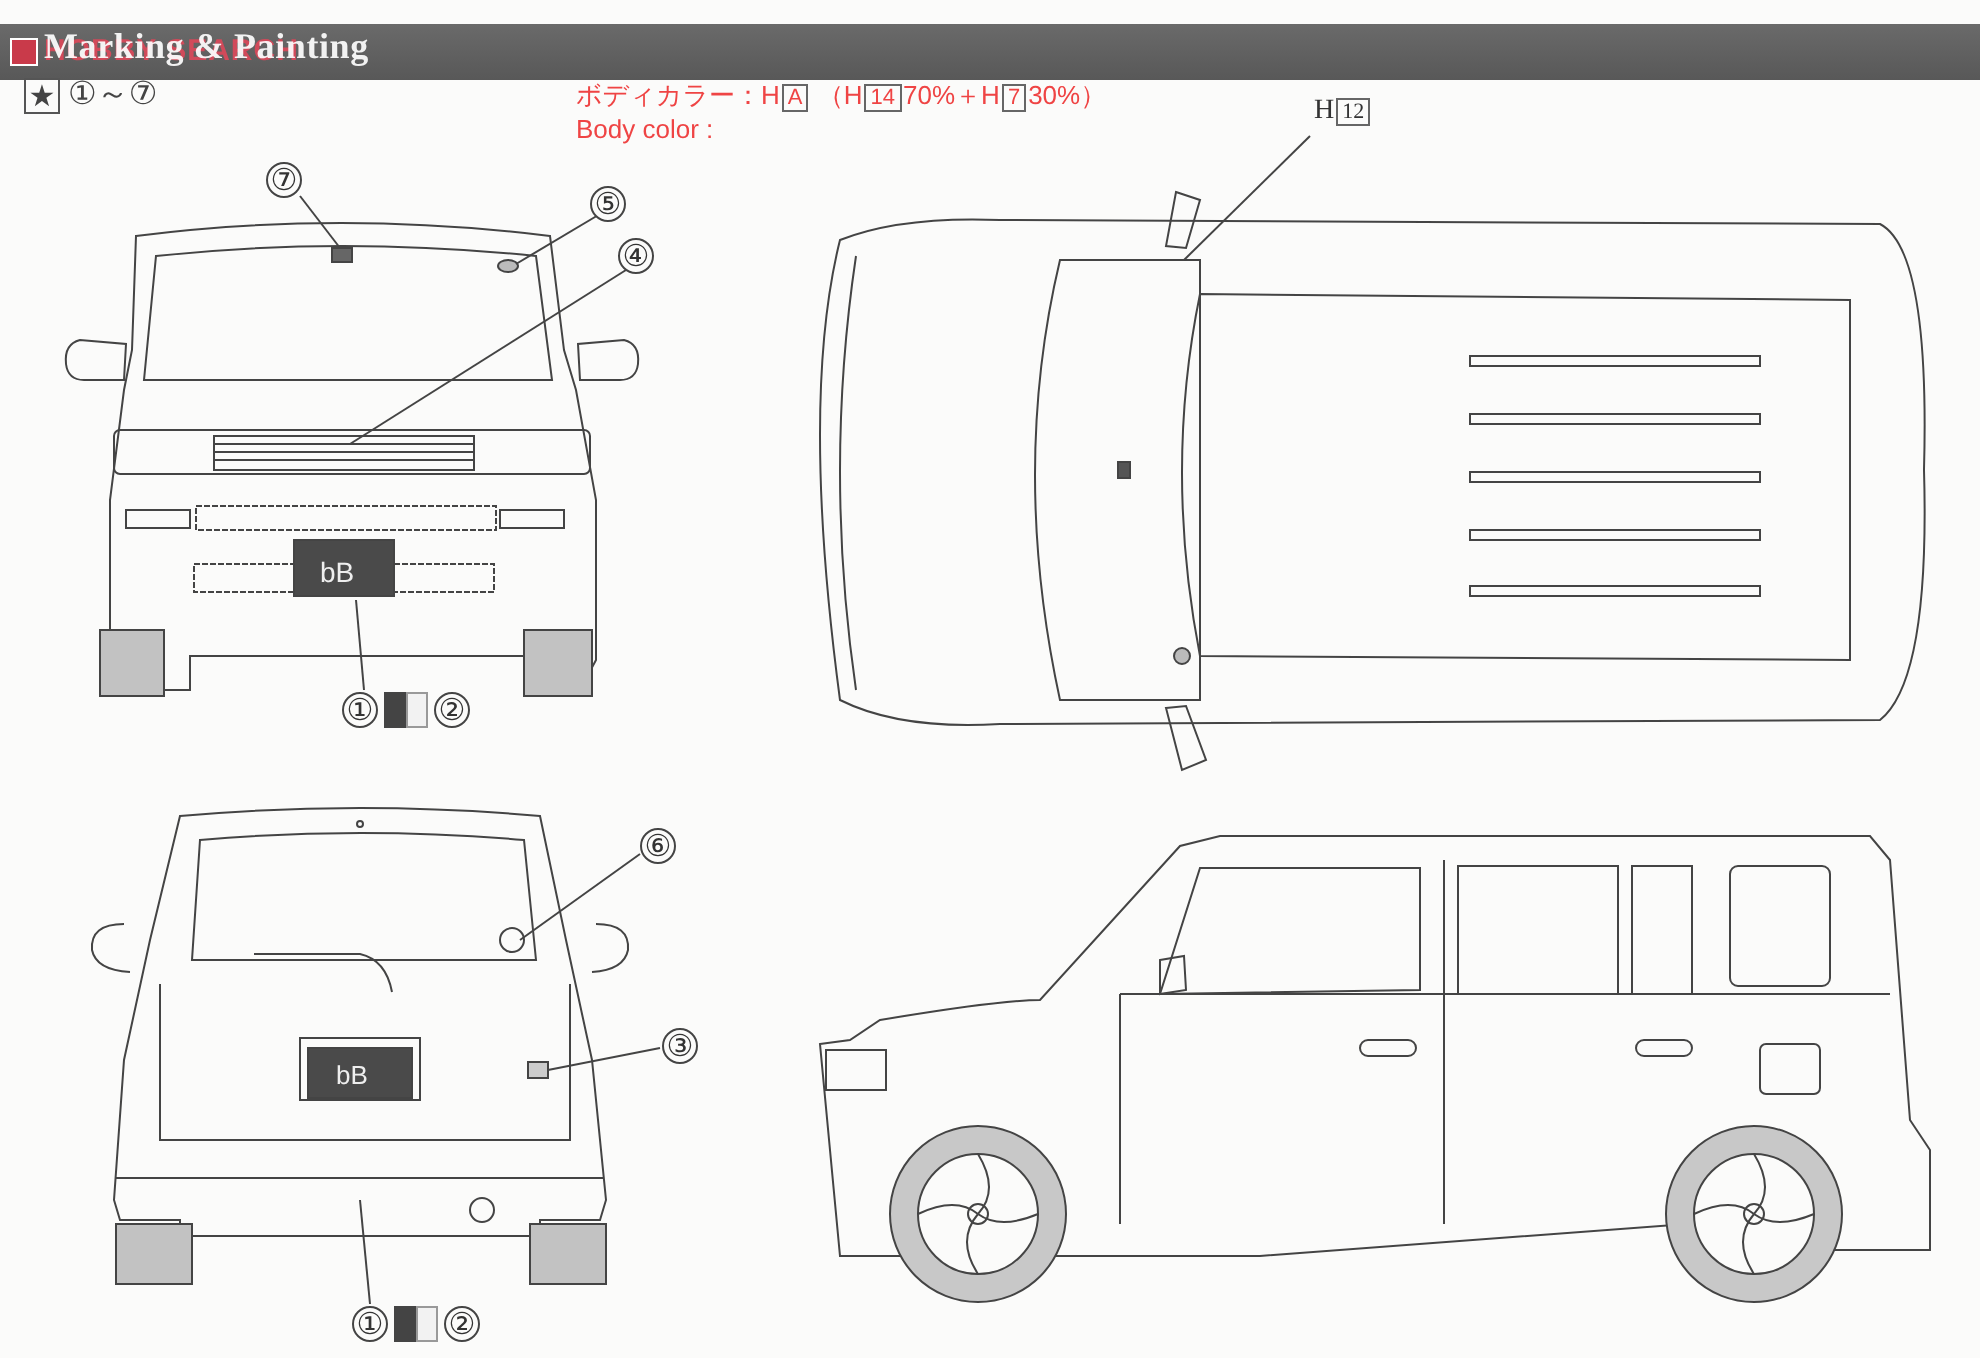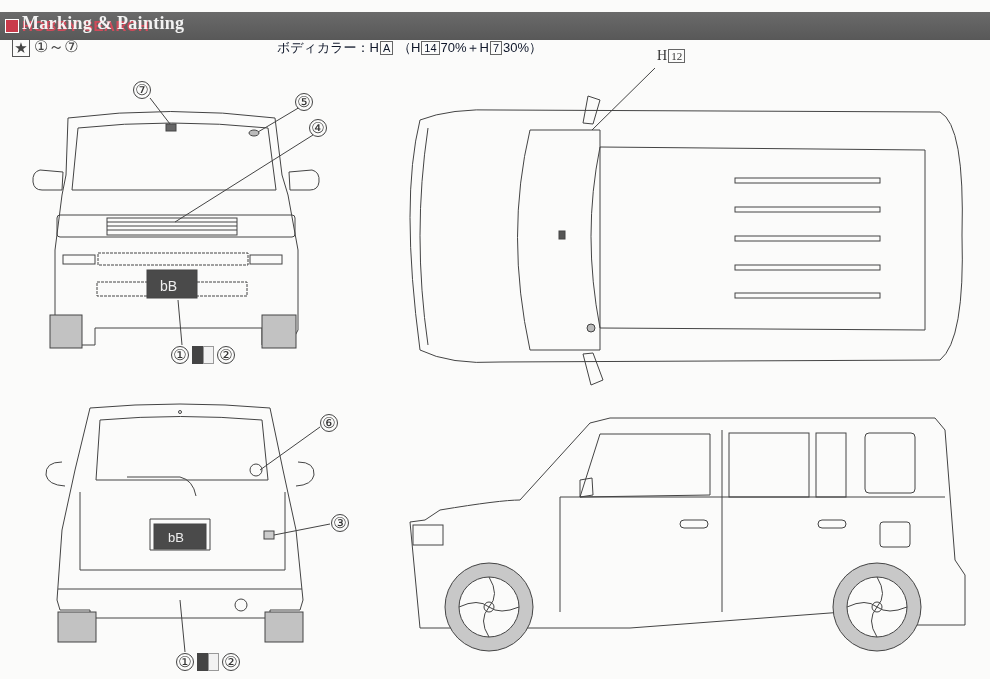--- a/index.html
+++ b/index.html
@@ -4,21 +4,21 @@
 <style>
   html,body{margin:0;padding:0;background:#fbfbfa;}
   body{width:990px;height:679px;position:relative;overflow:hidden;font-family:"Liberation Sans",sans-serif;color:#333;}
   .header{position:absolute;left:0;top:0;width:990px;height:28px;background:linear-gradient(#6a6a6a,#585858);margin-top:12px;}
   .logo{position:absolute;left:5px;top:7px;width:14px;height:14px;background:#c93a4a;border:1px solid #fff;box-sizing:border-box;}
   .logo-text{position:absolute;left:22px;top:5px;font-size:15px;font-weight:bold;color:#d14a5a;letter-spacing:0.5px;}
   .title-en{position:absolute;left:22px;top:1px;font-size:18px;font-weight:bold;color:#fff;opacity:0.92;letter-spacing:0.3px;font-family:Liberation Serif, serif;}
   .title-jp{position:absolute;left:262px;top:7px;font-size:13px;color:#fff;}
   .legend{position:absolute;left:12px;top:37px;display:flex;align-items:center;gap:4px;font-size:16px;color:#444;}
   .star-box{width:18px;height:18px;border:1px solid #555;display:flex;align-items:center;justify-content:center;font-size:15px;color:#444;box-sizing:border-box;}
-  .body-color{position:absolute;left:277px;top:39px;font-size:13px;color:#0f172a;line-height:17px;}
+  .body-color{position:absolute;left:288px;top:39px;font-size:13px;color:#ef4444;line-height:17px;}
   .boxed{display:inline-block;border:1px solid #666;padding:0 2px;font-size:11px;line-height:12px;margin:0 1px;}
   .h12{position:absolute;left:657px;top:48px;font-size:14px;color:#333;font-family:Liberation Serif, serif;}
   .callout{position:absolute;font-size:15px;color:#333;width:18px;height:18px;border:1px solid #444;border-radius:50%;display:flex;align-items:center;justify-content:center;box-sizing:border-box;background:#fbfbfa;}
   .pair{position:absolute;display:flex;align-items:center;gap:3px;}
   .swap{width:22px;height:18px;display:flex;}
   .swap .d{width:11px;height:18px;background:#444;}
   .swap .l{width:11px;height:18px;background:#f2f2f2;border:1px solid #999;box-sizing:border-box;}
   svg{position:absolute;left:0;top:0;}
 </style>
 </head>
@@ -33,20 +33,21 @@
 <div class="legend">
   <span class="star-box">★</span>
   <span>①～⑦</span>
 </div>
 
 <div class="body-color">
   <div>
     <span>ボディカラー：</span><span>H</span><span class="boxed">A</span>
     <span>（H</span><span class="boxed">14</span><span>70%＋H</span><span class="boxed">7</span><span>30%）</span>
   </div>
+  <div>Body color :</div>
 </div>
 
 <div class="h12">
   <span>H</span><span class="boxed">12</span>
 </div>
 
 <svg width="990" height="679" viewBox="0 0 990 679" fill="none" stroke="#444" stroke-width="1">
 
   <g>
     <path d="M68 118 Q170 105 275 118 L282 175 L288 195 L298 250 L298 330 L290 345 L262 345 L262 328 L95 328 L95 345 L62 345 L55 330 L55 250 L62 195 L66 175 Z"></path>

